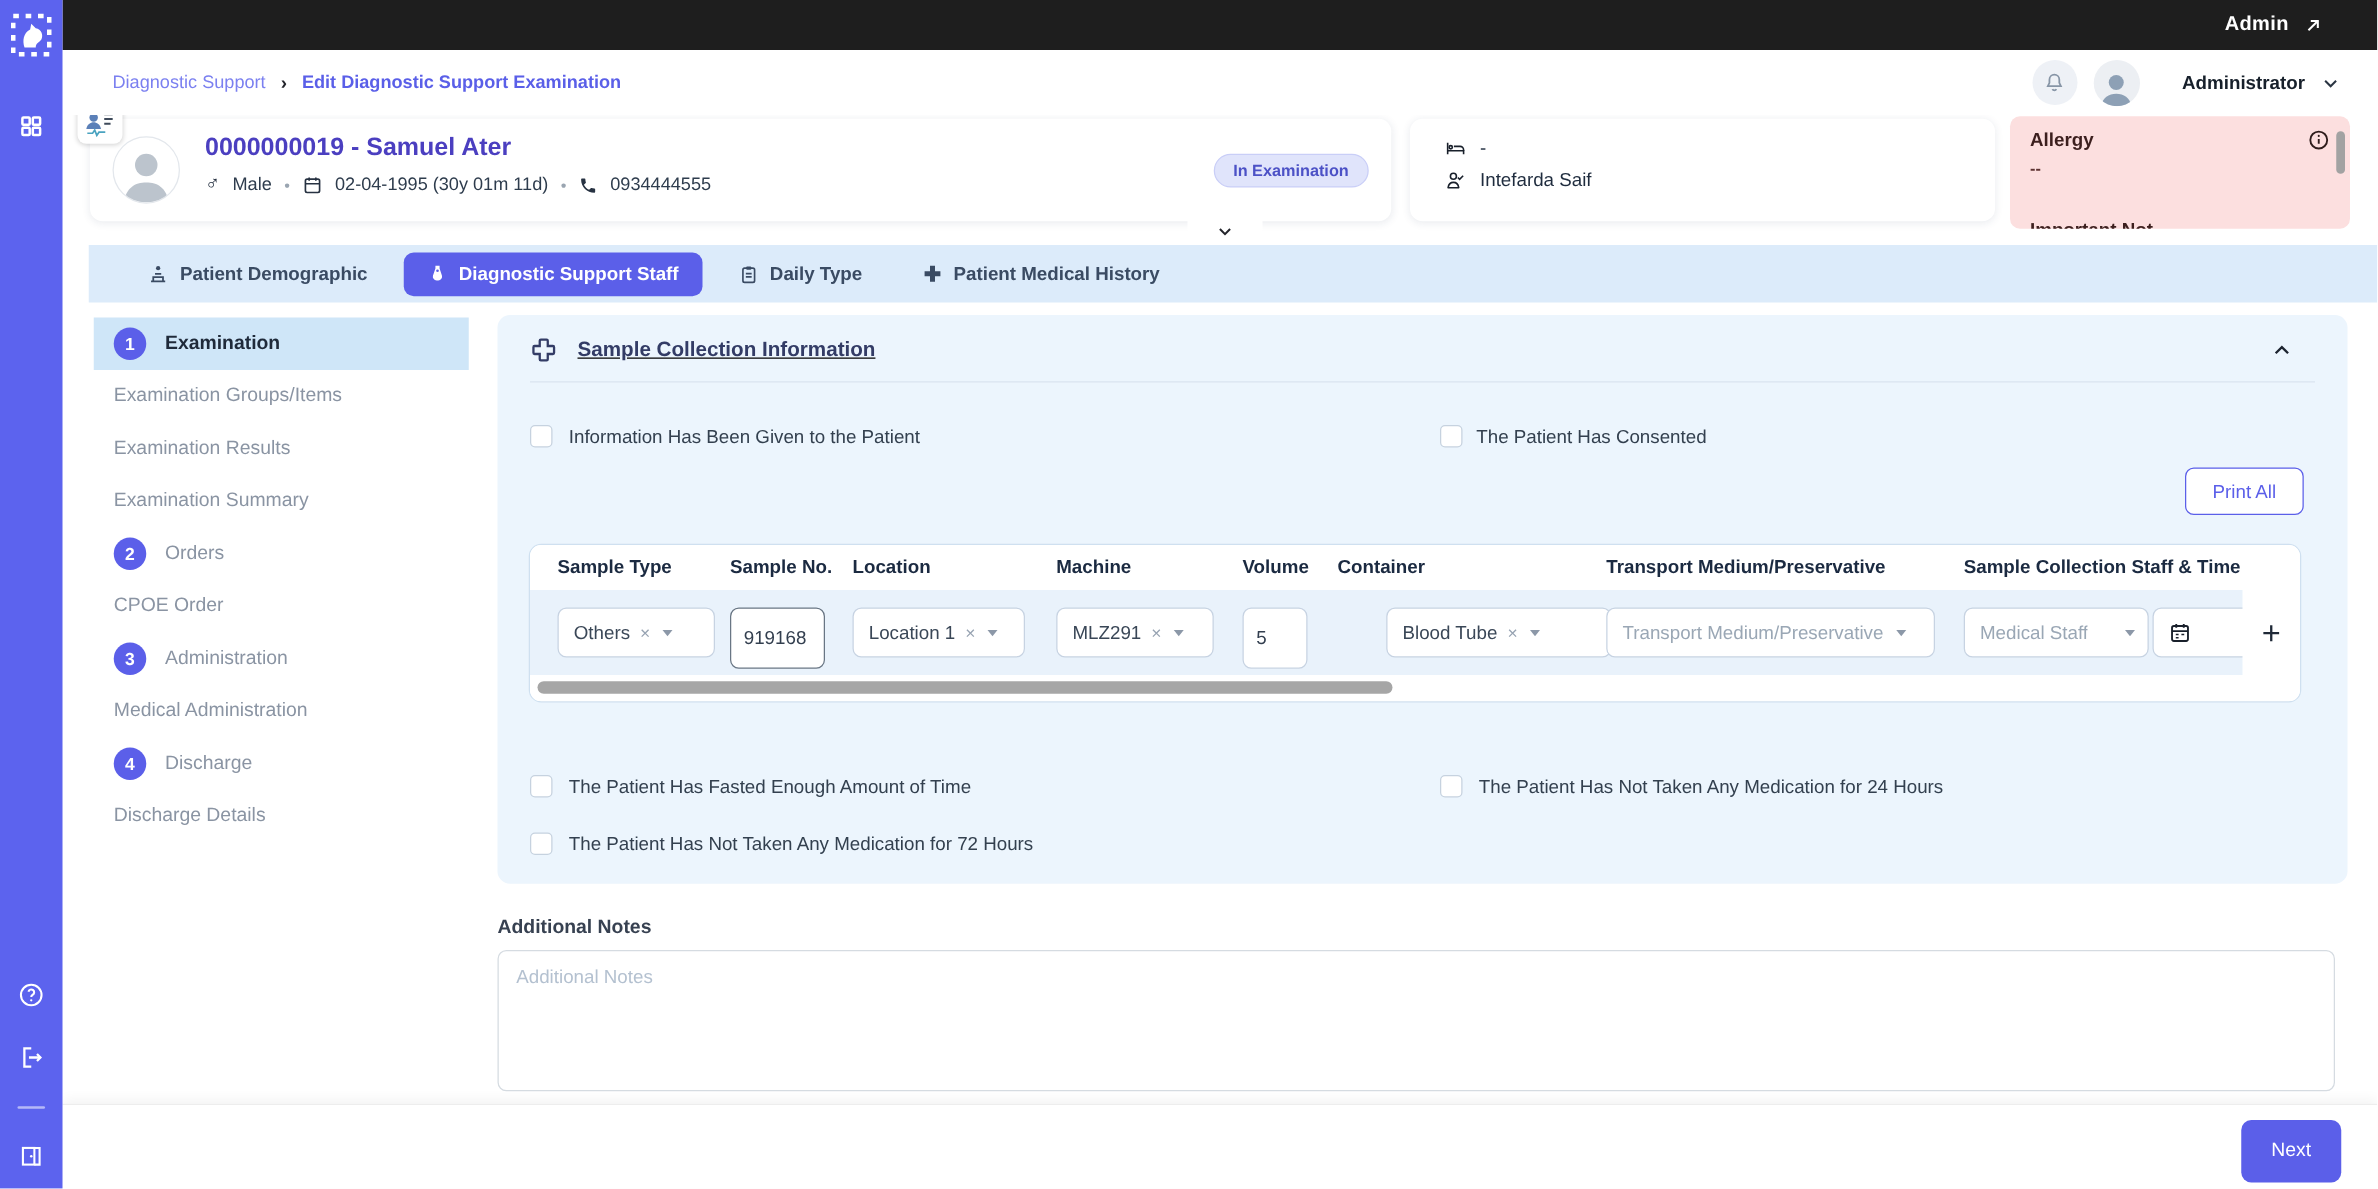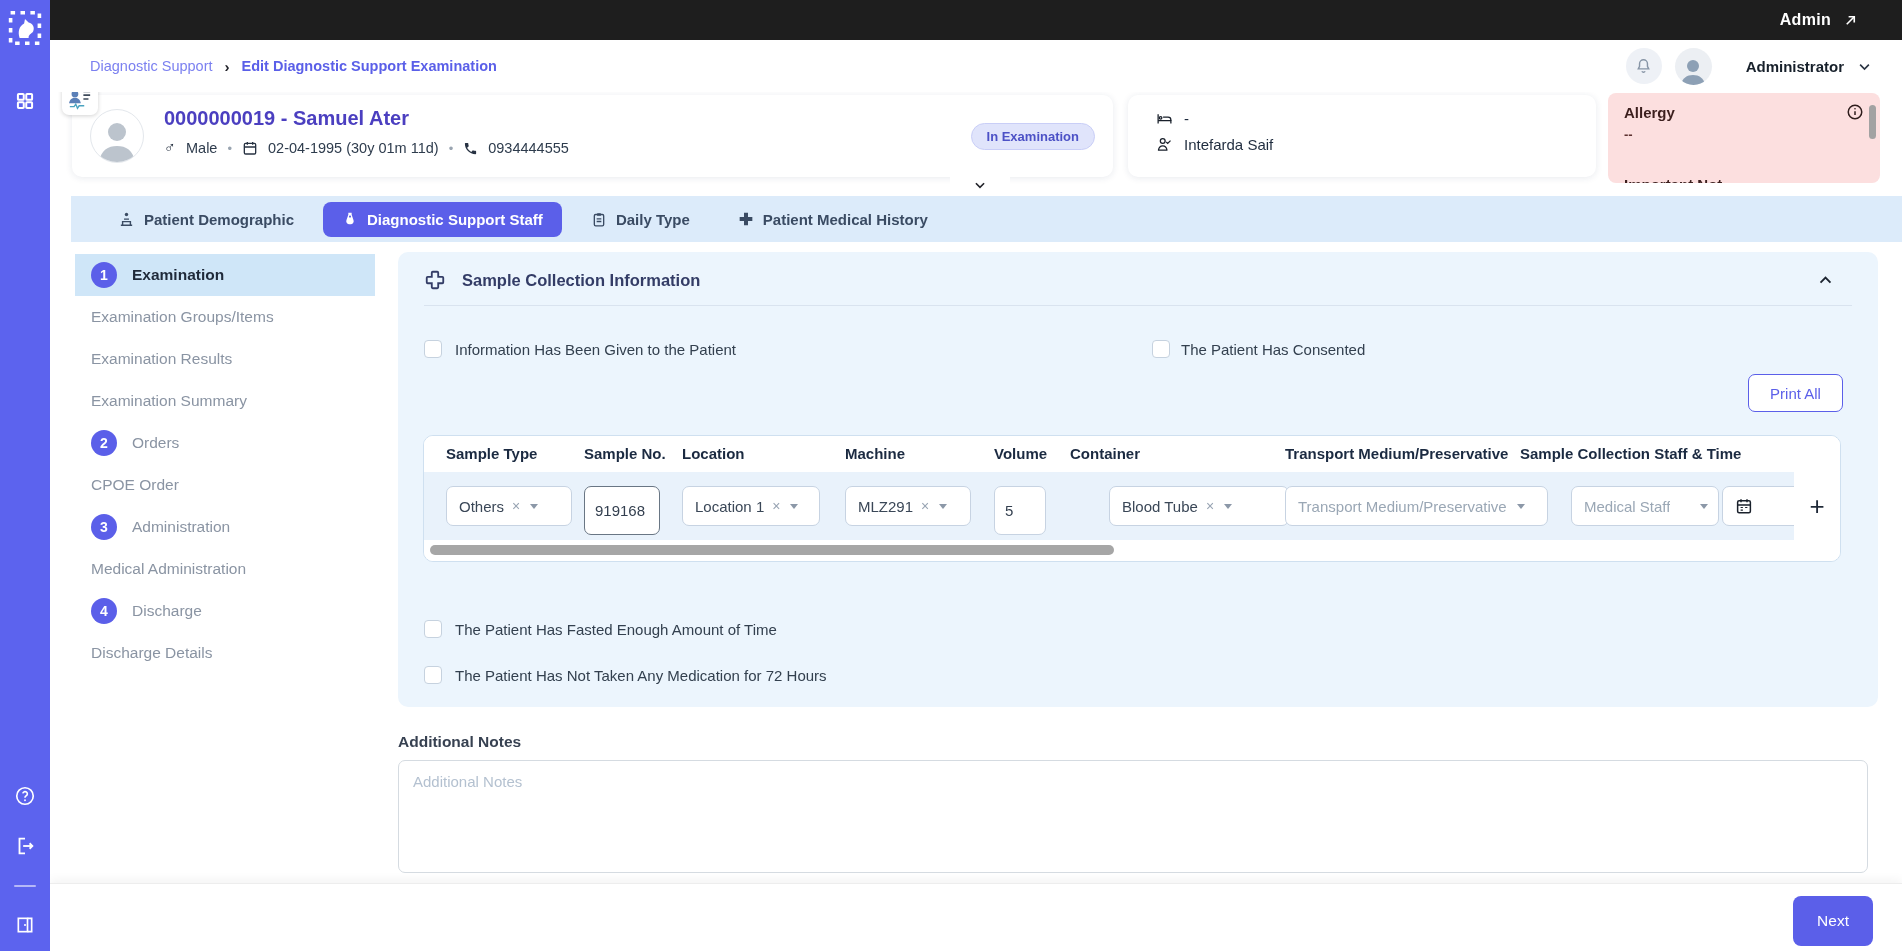--- a/index.html
+++ b/index.html
@@ -68,21 +68,21 @@
   .tab.active .ticon { color:#fff; }
 
   
   .menu { position:absolute; left:75px; top:254px; width:300px; z-index:5; }
   .menu-item { height:42px; display:flex; align-items:center; padding-left:16px; font-size:15.5px; color:#8a94a3; cursor:pointer; }
   .menu-item.active { background:#cfe6f8; color:#1f2a3a; font-weight:700; }
   .num-circle { width:26px; height:26px; border-radius:50%; background:#5b5fe9; color:#fff; font-size:14px; font-weight:700; display:inline-flex; align-items:center; justify-content:center; margin-right:15px; flex:0 0 auto; }
 
   
   .section-card { position:absolute; left:398px; top:252px; width:1480px; height:455px; background:#ecf5fd; border-radius:10px; z-index:5; }
-  .section-head { display:flex; align-items:center; gap:16px; padding:17px 44px 0 26px; }
+  .section-head { display:flex; align-items:center; gap:16px; padding:17px 44px 0 26px;text-decoration:underline; }
   .section-title { font-size:16.5px; font-weight:700; color:#333c66; }
   .section-cross { color:#333c66; display:flex; }
   .section-collapse { margin-left:auto; color:#1d2430; cursor:pointer; display:flex; }
   .section-divider { border-bottom:1px solid #d9e3ef; margin:14px 26px 0 26px; }
 
   .check { display:inline-flex; align-items:center; gap:13px; cursor:pointer; }
   .cb { width:18px; height:18px; background:#fff; border:1px solid #c6d2df; border-radius:4px; flex:0 0 auto; }
   .cb-label { font-size:15px; color:#33404f; }
   .cbrow-top { position:absolute; left:26px; top:88px; }
   .cbrow-top2 { position:absolute; left:754px; top:88px;gap:11px; }
@@ -394,21 +394,21 @@
 
     <div class="tbl">
       <div class="tbl-head">
         <span class="th" style="left:22px;">Sample Type</span>
         <span class="th" style="left:160px;">Sample No.</span>
         <span class="th" style="left:258px;">Location</span>
         <span class="th" style="left:421px;">Machine</span>
         <span class="th" style="left:570px;">Volume</span>
         <span class="th" style="left:646px;">Container</span>
         <span class="th" style="left:861px;">Transport Medium/Preservative</span>
-        <span class="th" style="left:1096px;">Sample Collection Staff &amp; Time</span>
+        <span class="th" style="left:1147px;">Sample Collection Staff &amp; Time</span>
       </div>
       <div class="tbl-body">
         <div class="sel" style="left:22px; width:126px;">
           <span class="sel-val">Others</span>
           <span class="x">×</span>
           <span class="caret"></span>
         </div>
         <input class="tin focused" style="left: 160px; width: 76px;" value="919168">
         <div class="sel" style="left:258px; width:138px;">
           <span class="sel-val">Location 1</span>
@@ -447,20 +447,24 @@
       </div>
       <div class="tbl-scroll">
         <div class="tbl-thumb"></div>
       </div>
     </div>
 
     <label class="check cbrow-b1a">
       <span class="cb"></span>
       <span class="cb-label">The Patient Has Fasted Enough Amount of Time</span>
     </label>
+    <label class="check cbrow-b1b">
+      <span class="cb"></span>
+      <span class="cb-label">The Patient Has Not Taken Any Medication for 24 Hours</span>
+    </label>
     <label class="check cbrow-b2">
       <span class="cb"></span>
       <span class="cb-label">The Patient Has Not Taken Any Medication for 72 Hours</span>
     </label>
   </div>
 
   <div class="notes-label">Additional Notes</div>
   <textarea class="notes-area" placeholder="Additional Notes" style=""></textarea>
 
   <div class="footer">

